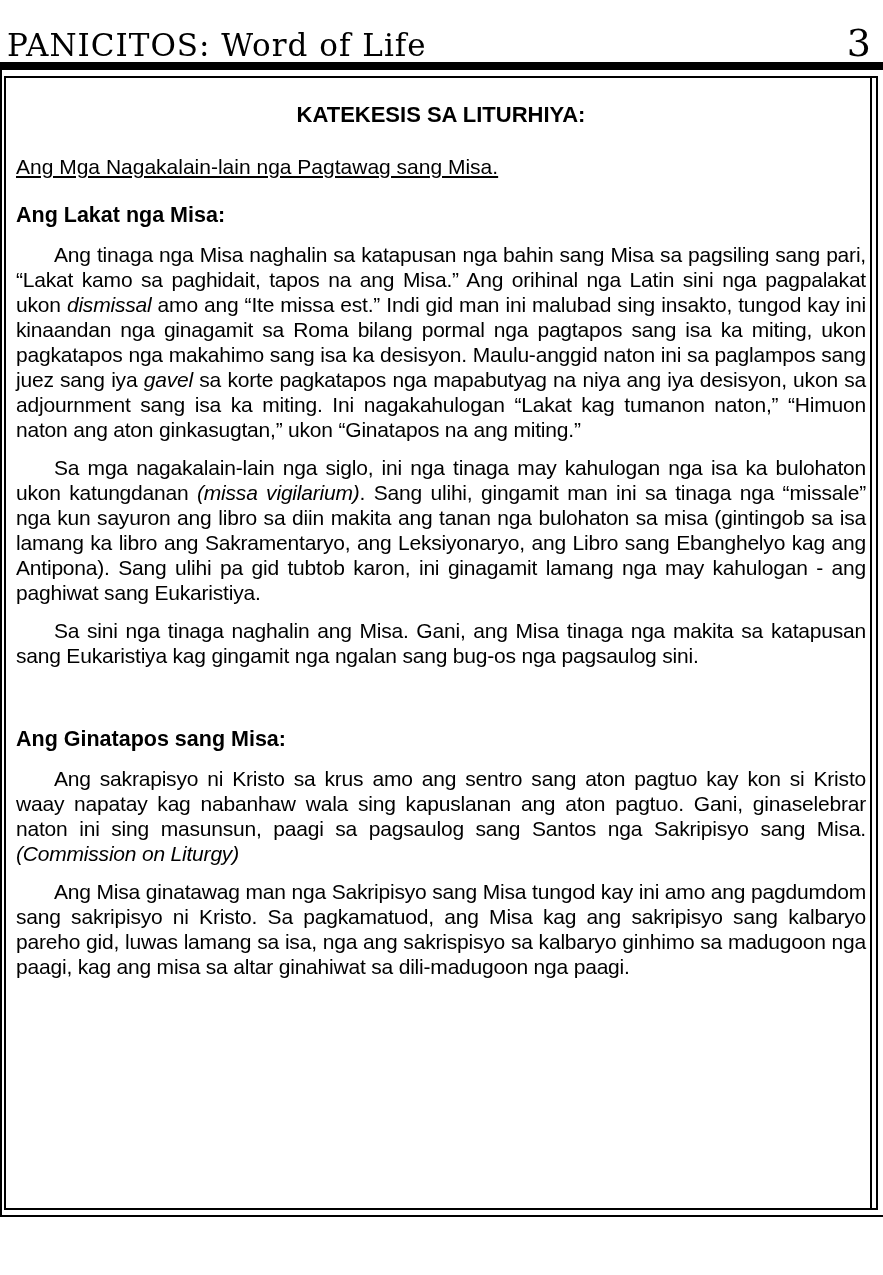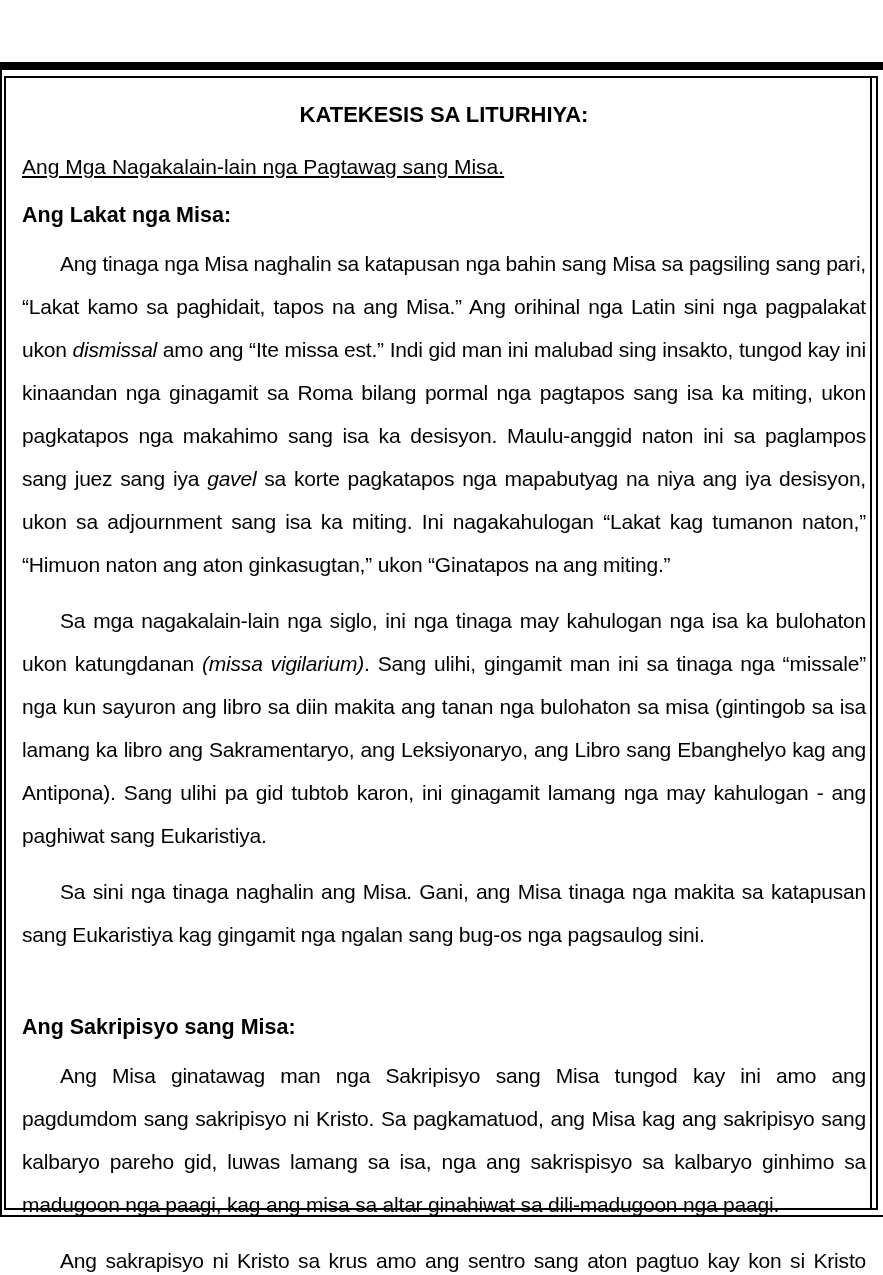--- a/index.html
+++ b/index.html
@@ -63,21 +63,21 @@
   }
   
   .content-box {
     position: absolute;
     top: 76px;
     left: 4px;
     width: 874px;
     height: 1134px;
     border: 2px solid #000000;
     box-sizing: border-box;
-    padding: 12px 10px 10px 16px;
+    padding: 12px 10px 10px 10px;
     background: #ffffff;
   }
   .content-box::after {           
     content: "";
     position: absolute;
     top: 0;
     right: 4px;
     width: 2px;
     height: 100%;
     background: #000000;
@@ -99,47 +99,51 @@
     font-weight: bold;
     font-size: 21.5px;
     line-height: 26px;
     margin: 0 0 14px 0;
   }
   .section-heading.extra-gap {
     margin-top: 58px;
   }
   .body-para {
     font-size: 21px;
-    line-height: 43px;
+    line-height: 25px;
     text-align: justify;
     text-indent: 38px;
     margin: 0 0 13px 0;
     letter-spacing: -0.2px;
   }
   .italic {
     font-style: italic;
   }
 </style>
 </head>
 <body>
 
 <div class="page">
 
+  <div class="page-header">
+    <span class="header-title">PANICITOS: Word of Life</span>
+    <span class="page-number">3</span>
+  </div>
 
   <div class="thick-rule"></div>
   <div class="left-edge-line"></div>
   <div class="bottom-edge-line"></div>
 
   <div class="content-box">
     <div class="article-title">KATEKESIS SA LITURHIYA:</div>
     <div class="article-subtitle">Ang Mga Nagakalain-lain nga Pagtawag sang Misa.</div>
     <div>
         <div class="section-heading">Ang Lakat nga Misa:</div>
         <p class="body-para"><span>Ang tinaga nga Misa naghalin sa katapusan nga bahin sang Misa sa pagsiling sang pari, “Lakat kamo sa paghidait, tapos na ang Misa.” Ang orihinal nga Latin sini nga pagpalakat ukon </span><span class="italic">dismissal</span><span> amo ang “Ite missa est.” Indi gid man ini malubad sing insakto, tungod kay ini kinaandan nga ginagamit sa Roma bilang pormal nga pagtapos sang isa ka miting, ukon pagkatapos nga makahimo sang isa ka desisyon. Maulu-anggid naton ini sa paglampos sang juez sang iya </span><span class="italic">gavel</span><span> sa korte pagkatapos nga mapabutyag na niya ang iya desisyon, ukon sa adjournment sang isa ka miting. Ini nagakahulogan “Lakat kag tumanon naton,” “Himuon naton ang aton ginkasugtan,” ukon “Ginatapos na ang miting.”</span></p>
         <p class="body-para"><span>Sa mga nagakalain-lain nga siglo, ini nga tinaga may kahulogan nga isa ka bulohaton ukon katungdanan </span><span class="italic">(missa vigilarium)</span><span>. Sang ulihi, gingamit man ini sa tinaga nga “missale” nga kun sayuron ang libro sa diin makita ang tanan nga bulohaton sa misa (gintingob sa isa lamang ka libro ang Sakramentaryo, ang Leksiyonaryo, ang Libro sang Ebanghelyo kag ang Antipona). Sang ulihi pa gid tubtob karon, ini ginagamit lamang nga may kahulogan - ang paghiwat sang Eukaristiya.</span></p>
         <p class="body-para"><span>Sa sini nga tinaga naghalin ang Misa. Gani, ang Misa tinaga nga makita sa katapusan sang Eukaristiya kag gingamit nga ngalan sang bug-os nga pagsaulog sini.</span></p>
-        <div class="section-heading extra-gap">Ang Sakripisyo sang Misa:</div>
+        <div class="section-heading extra-gap">Ang Ginatapos sang Misa:</div>
+        <p class="body-para"><span>Ang sakrapisyo ni Kristo sa krus amo ang sentro sang aton pagtuo kay kon si Kristo waay napatay kag nabanhaw wala sing kapuslanan ang aton pagtuo. Gani, ginaselebrar naton ini sing masunsun, paagi sa pagsaulog sang Santos nga Sakripisyo sang Misa. </span><span class="italic">(Commission on Liturgy)</span></p>
         <p class="body-para"><span>Ang Misa ginatawag man nga Sakripisyo sang Misa tungod kay ini amo ang pagdumdom sang sakripisyo ni Kristo. Sa pagkamatuod, ang Misa kag ang sakripisyo sang kalbaryo pareho gid, luwas lamang sa isa, nga ang sakrispisyo sa kalbaryo ginhimo sa madugoon nga paagi, kag ang misa sa altar ginahiwat sa dili-madugoon nga paagi.</span></p>
-        <p class="body-para"><span>Ang sakrapisyo ni Kristo sa krus amo ang sentro sang aton pagtuo kay kon si Kristo waay napatay kag nabanhaw wala sing kapuslanan ang aton pagtuo. Gani, ginaselebrar naton ini sing masunsun, paagi sa pagsaulog sang Santos nga Sakripisyo sang Misa. </span><span class="italic">(Commission on Liturgy)</span></p>
       </div>
   </div>
 
 </div>
 
 </body></html>

